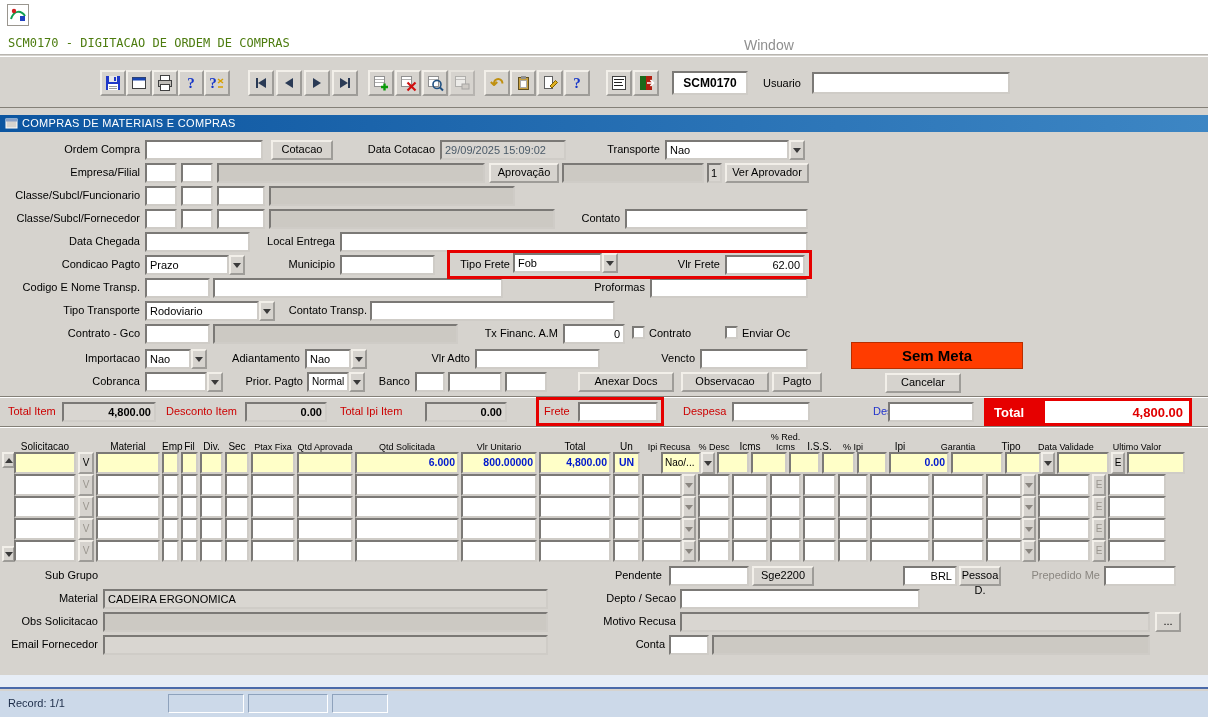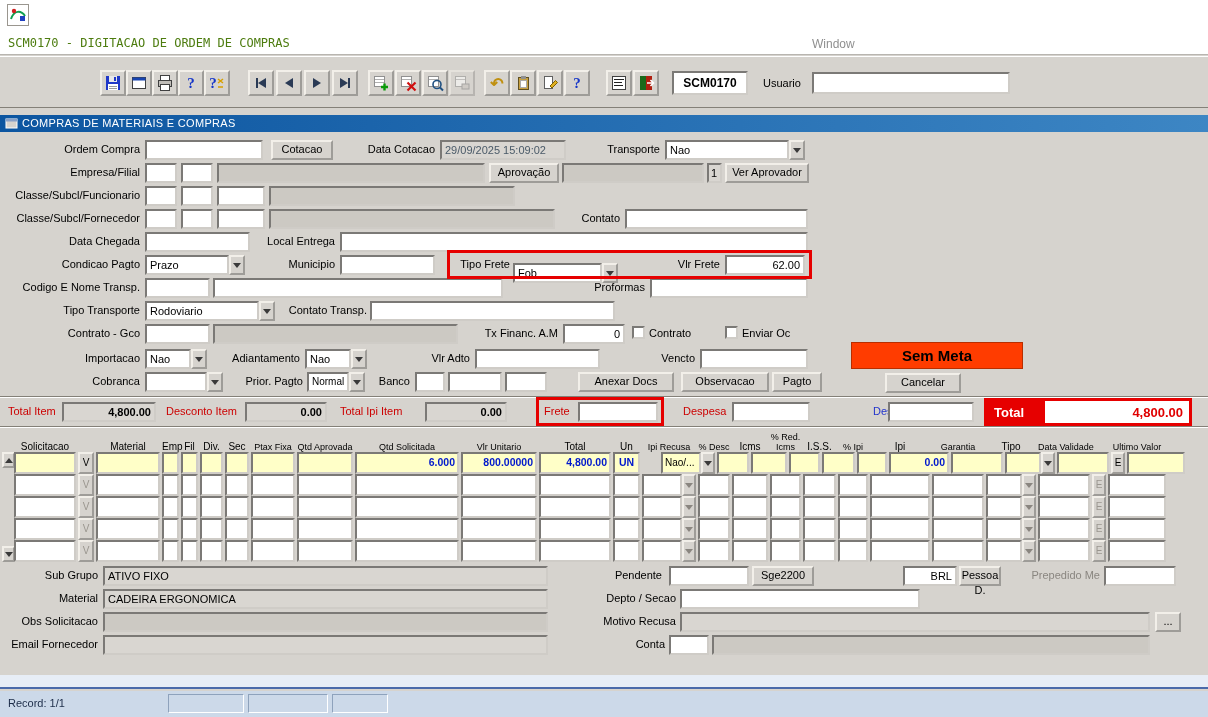--- a/index.html
+++ b/index.html
@@ -6,21 +6,21 @@
   html,body { background:#9a9a9a; }
   #app {
     position: relative; width: 1208px; height: 717px;
     background: #d6d3ce; overflow: hidden;
     font-family: "Liberation Sans", sans-serif; font-size: 11px; color:#000;
   }
   
   #titlebar { position:absolute; left:0; top:0; width:100%; height:55px; background:#ffffff; border-bottom:1px solid #b8b5b0; }
   #app-icon { position:absolute; left:7px; top:4px; width:22px; height:22px; }
   #win-title { position:absolute; left:8px; top:36px; font-family:"DejaVu Sans Mono", monospace; font-size:12px; color:#4d7c0f; white-space:nowrap; }
-  #win-menu  { position:absolute; left:812px; top:37px; font-size:12px; color:#8f8f8f; }
+  #win-menu  { position:absolute; left:744px; top:37px; font-size:14px; color:#8f8f8f; }
   
   #toolbar { position:absolute; left:0; top:56px; width:100%; height:52px; background:#d6d3ce;
              border-top:1px solid #ffffff; border-bottom:1px solid #848078; }
   .tbtn { position:absolute; top:13px; width:26px; height:26px; border:2px outset #f2efe9; background:#d6d3ce;
           display:flex; align-items:center; justify-content:center; cursor:default; }
   .tbtn.dim { opacity:.55; }
   .qmark { color:#1535c8; font-weight:bold; font-size:15px; font-family:"Liberation Serif", serif; }
   .tri-l { width:0; height:0; border-top:5px solid transparent; border-bottom:5px solid transparent; border-right:8px solid #2a3a55; }
   .tri-r { width:0; height:0; border-top:5px solid transparent; border-bottom:5px solid transparent; border-left:8px solid #2a3a55; }
   .navbar { width:2px; height:10px; background:#2a3a55; }
@@ -282,21 +282,21 @@
   <div class="dd" style="left:145px;top:255px;width:100px;">
     <div class="ddv">Prazo</div>
     <div class="dda">
         <div class="arw"></div>
       </div>
   </div>
   <div class="lbl" style="left:255px;top:258px;width:80px;">Municipio</div>
   <input class="i" style="left: 340px; top: 255px; width: 95px;" value="">
   <div class="redbox" style="left:447px;top:250px;width:365px;height:29px;"></div>
   <div class="lbl" style="left:455px;top:258px;width:55px;">Tipo Frete</div>
-  <div class="dd" style="left:513px;top:263px;width:105px;">
+  <div class="dd" style="left:513px;top:253px;width:105px;">
     <div class="ddv">Fob</div>
     <div class="dda">
         <div class="arw"></div>
       </div>
   </div>
   <div class="lbl" style="left:660px;top:258px;width:60px;">Vlr Frete</div>
   <input class="i rt" style="left: 725px; top: 255px; width: 80px;" value="62.00">
 
   <div class="lbl" style="left:0px;top:281px;width:140px;">Codigo E Nome Transp.</div>
   <input class="i" style="left: 145px; top: 278px; width: 65px;" value="">
@@ -608,21 +608,20 @@
             <div class="arw" style="border-top-color:#8a8680;"></div>
           </div>
       </div>
       <div class="gc" style="width:52px;"></div>
       <div class="gcbtn dim" style="width:14px;">E</div>
       <div class="gc" style="width:58px;"></div>
     </div>
     </div>
 
   <div class="lbl" style="left:0px;top:569px;width:98px;">Sub Grupo</div>
-  <div class="i ro" style="left:103px;top:566px;width:445px;">ATIVO FIXO</div>
   <div class="lbl" style="left:600px;top:569px;width:62px;">Pendente</div>
   <input class="i" style="left: 669px; top: 566px; width: 80px;" value="">
   <div class="b" style="left:752px;top:566px;width:62px;">Sge2200</div>
   <div class="lbl" style="left:900px;top:569px;width:38px;">Ivm</div>
   <div class="i rt" style="left:903px;top:566px;width:54px;">BRL</div>
   <div class="b" style="left:959px;top:566px;width:42px;">Pessoa D.</div>
   <div class="lbl gray" style="left:1022px;top:569px;width:78px;">Prepedido Me</div>
   <input class="i" style="left: 1104px; top: 566px; width: 72px;" value="">
 
   <div class="lbl" style="left:0px;top:592px;width:98px;">Material</div>

